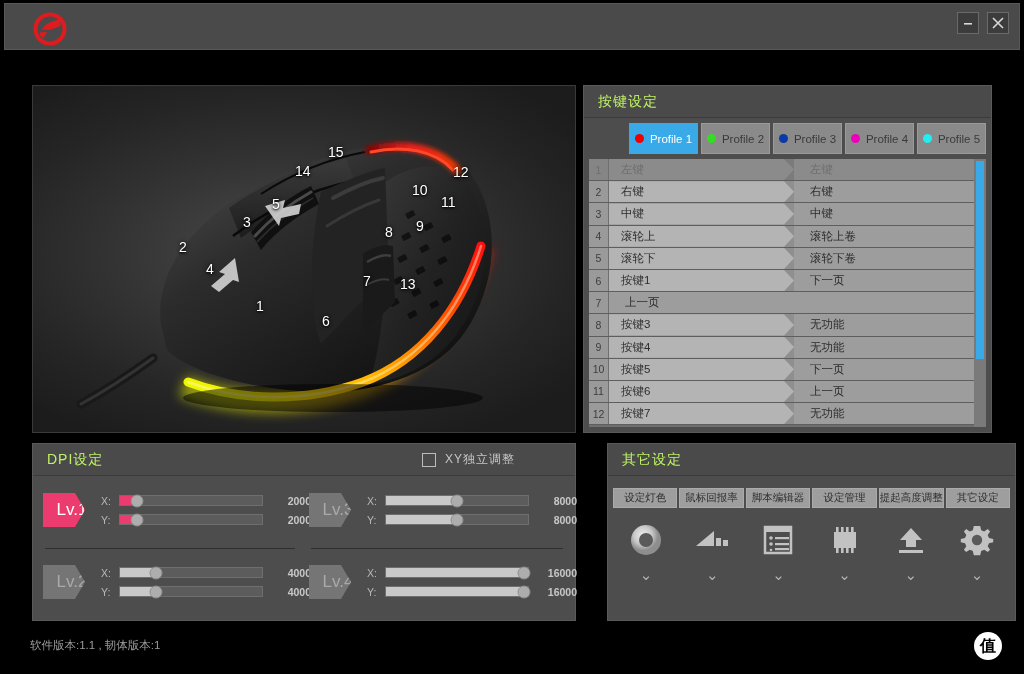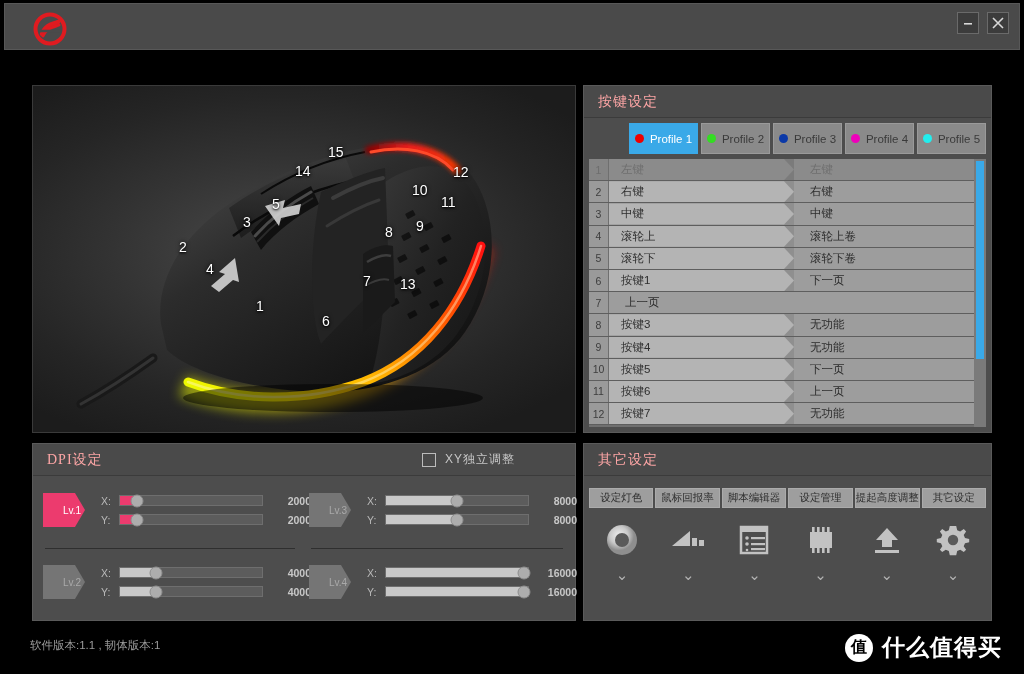--- a/index.html
+++ b/index.html
@@ -53,23 +53,22 @@
     border: 1px solid #5a5a5a;
   }
   .panel-head {
     height: 32px;
     background: #4a4a4a;
     border-bottom: 1px solid #3b3b3b;
     display: flex; align-items: center;
     padding-left: 14px;
   }
   .panel-title {
-    font-size: 14px; color: #fca5a5;
+    font-size: 14px; color: #bef264;
     letter-spacing: 1px;
-    font-family: Liberation Serif, serif;
   }
   .panel-body { position: relative; }
 
   
   #mouse-panel {
     left: 32px; top: 33px;
     width: 544px; height: 348px;
     background: #2e2e2e;
     border: 1px solid #3a3a3a;
     overflow: hidden;
@@ -195,21 +194,21 @@
     position: absolute;
     display: flex; align-items: center;
     width: 262px; height: 56px;
   }
   .lvtag {
     width: 42px; height: 34px;
     position: relative;
     display: flex; align-items: center; justify-content: center;
     background: #757575;
     color: #a9a9a9;
-    font-size: 10px;
+    font-size: 17px;
     clip-path: polygon(0 0, calc(100% - 10px) 0, 100% 50%, calc(100% - 10px) 100%, 0 100%);
     padding-right: 8px;
     flex: 0 0 42px;
     padding-left: 24px;
   }
   .lvtag.active { background: #ec3b6e; color: #fff; }
   .sliders { margin-left: 16px; display: flex; flex-direction: column; gap: 7px; }
   .srow { display: flex; align-items: center; gap: 6px; }
   .axis { font-size: 10.5px; color: #b8b8b8; width: 12px; }
   .track {
@@ -229,21 +228,21 @@
     transform: translate(-50%, -50%);
   }
   .dpival { font-size: 10.5px; color: #c8c8c8; width: 42px; text-align: right; font-weight: bold; }
   .dpi-divider {
     position: absolute;
     height: 1px; background: #2f2f2f;
   }
 
   
   #other-panel {
-    left: 583px; top: 391px;
+    left: 607px; top: 391px;
     width: 409px; height: 178px;
   }
   .other-body { padding: 12px 5px 0 5px; }
   .fn-tabs { display: flex; gap: 2px; }
   .fn-tab {
     flex: 1;
     height: 20px;
     background: #9e9e9e;
     color: #2e2e2e;
     font-size: 10.5px;
@@ -728,16 +727,15 @@
             </div>
           </div>
       </div>
     </div>
   </div>
 
   <div class="statusbar">
     <span class="version">软件版本:1.1 , 韧体版本:1</span>
     <div class="watermark">
       <span class="wm-badge">值</span>
-      <span class="wm-text">什么值得买</span>
     </div>
   </div>
 </div>
 
 </body></html>

